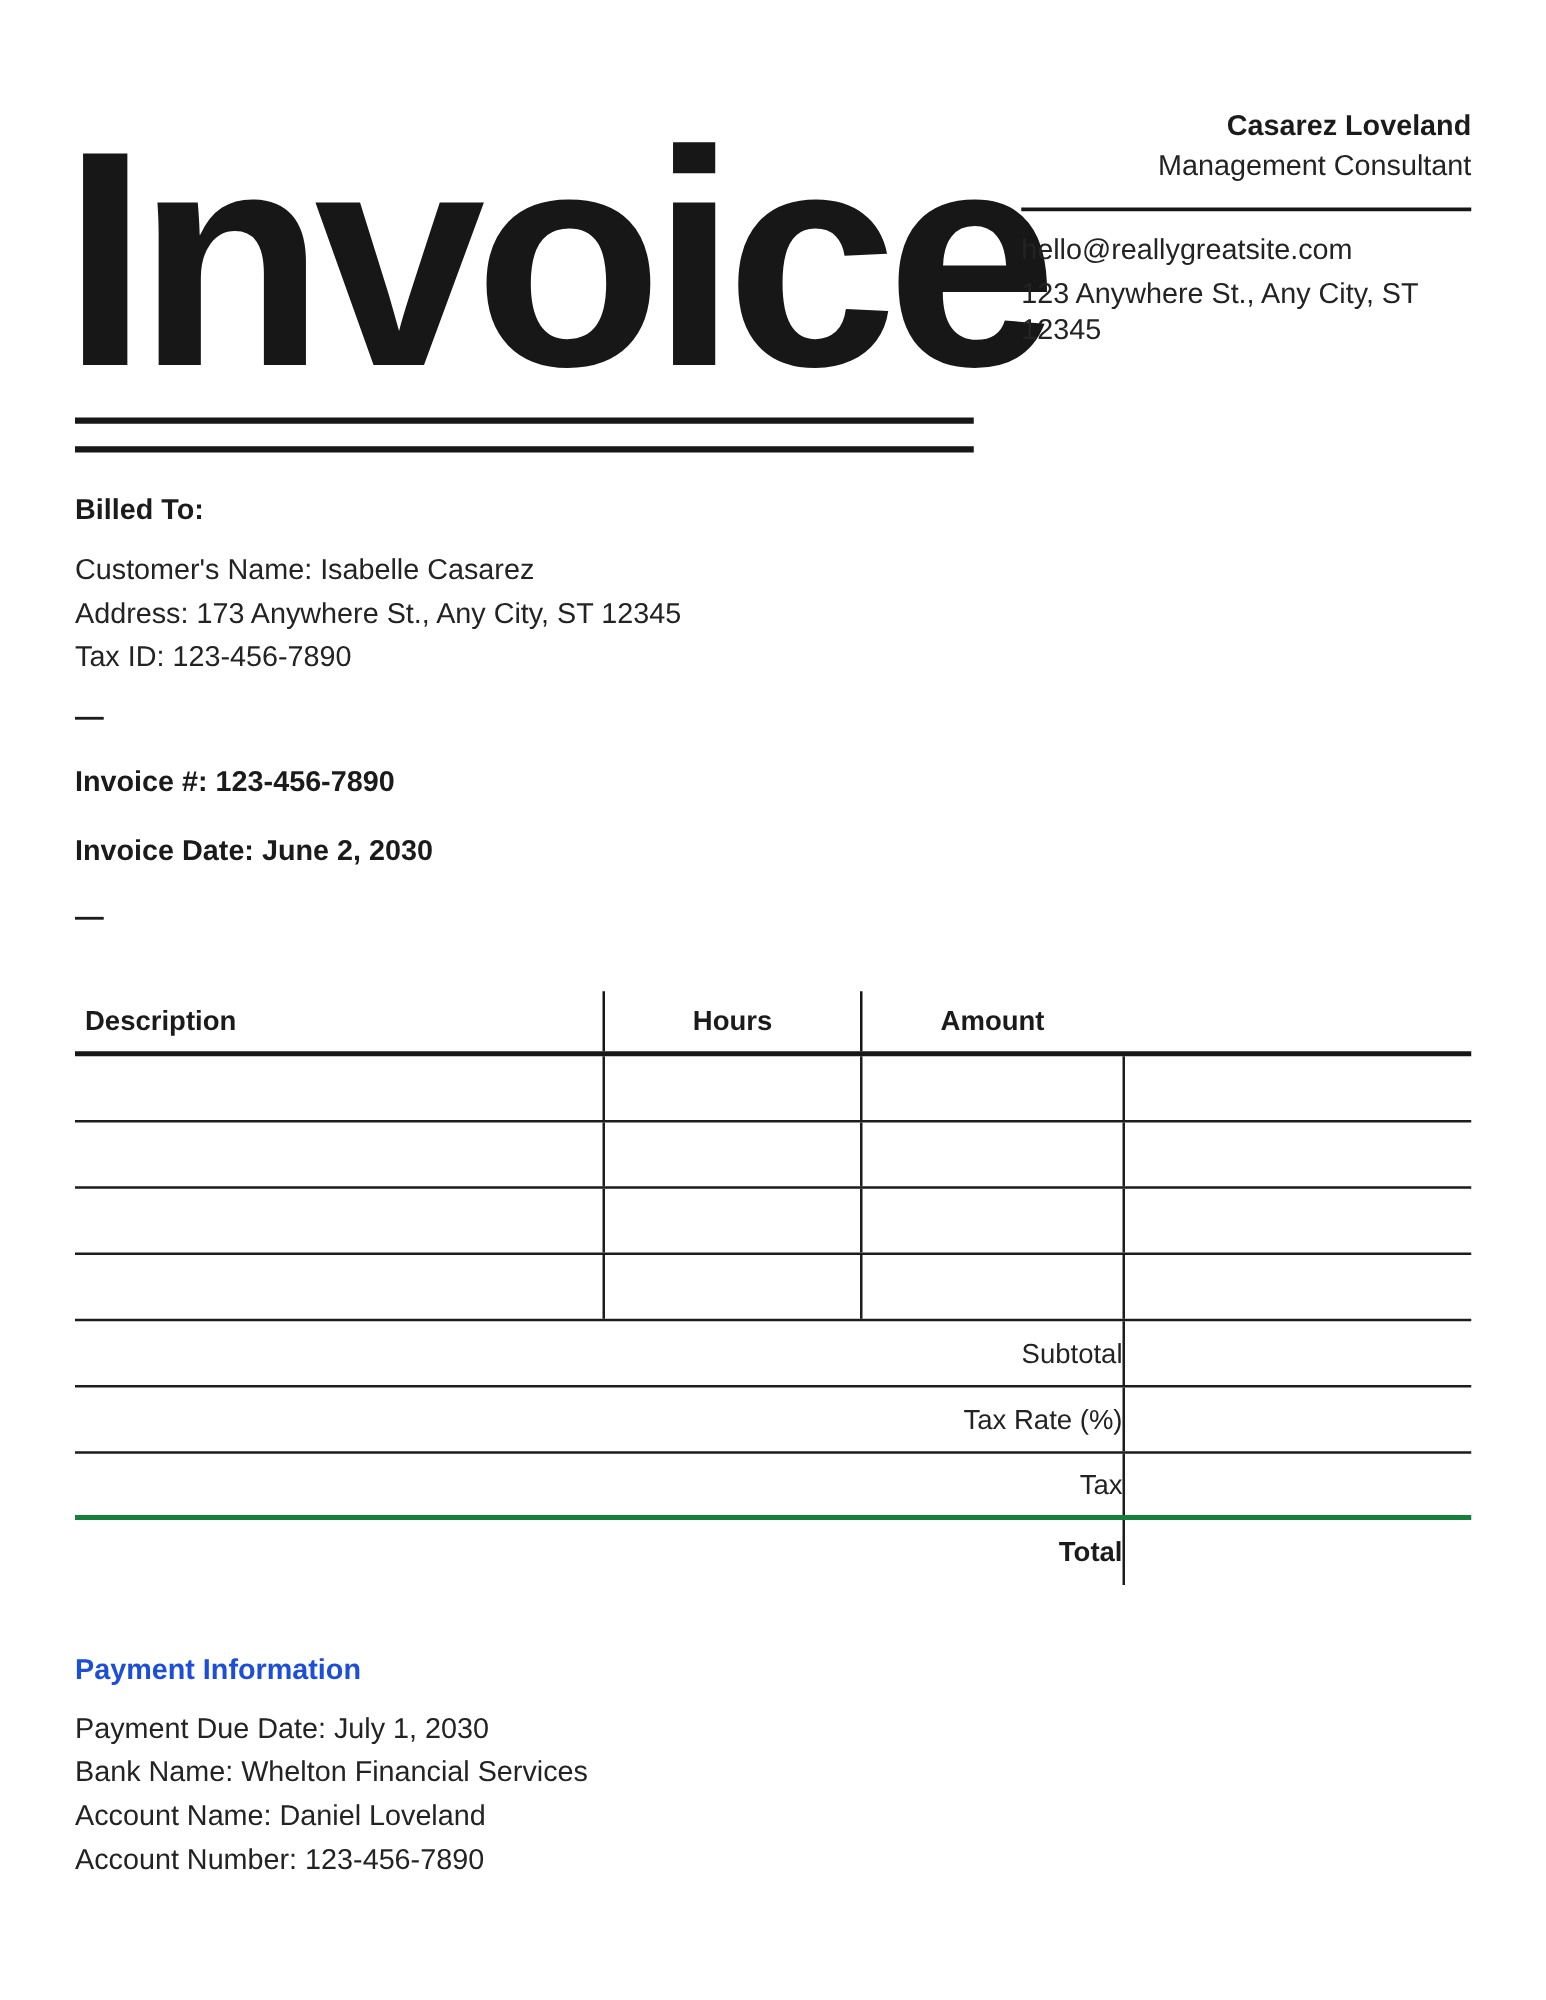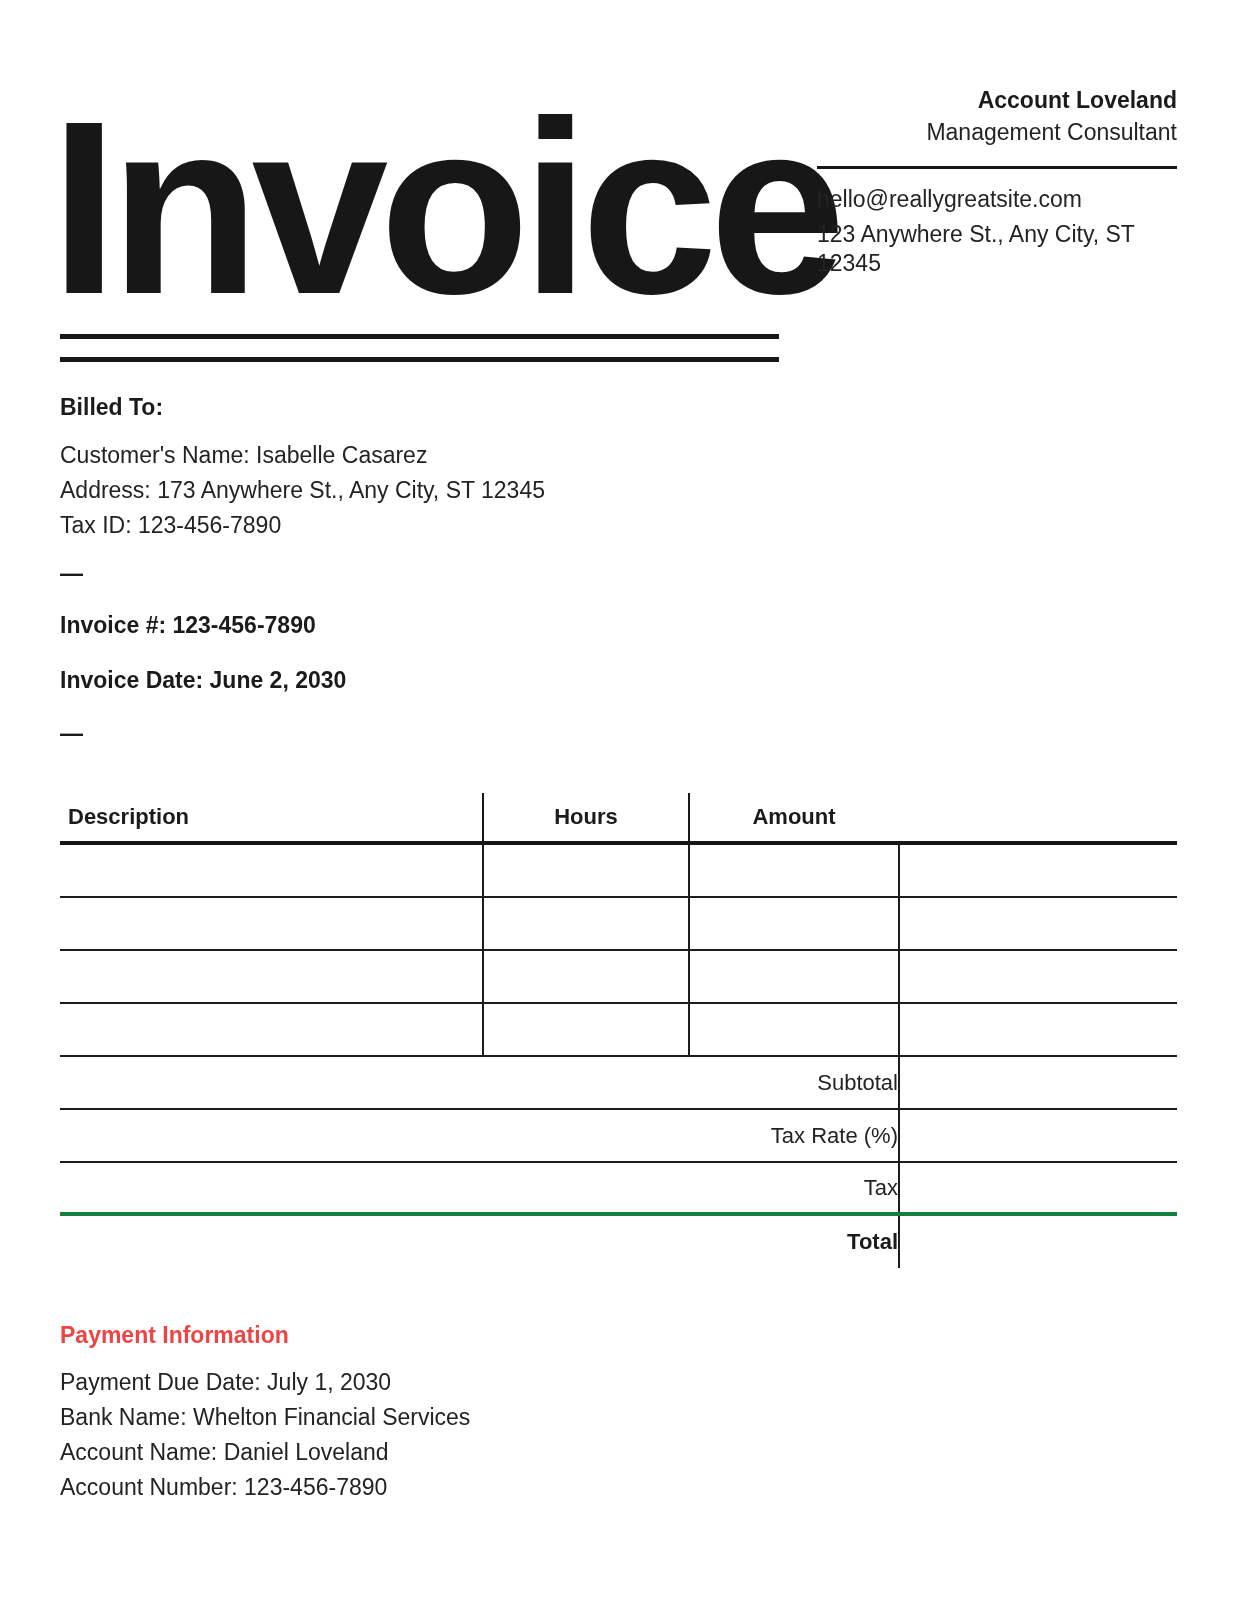--- a/index.html
+++ b/index.html
@@ -44,33 +44,33 @@
   .irow { height:53px; border-bottom:2px solid #1d1d1d; }
   .irow > div:nth-child(n+2) { border-left:2px solid #1d1d1d; }
   .srow { height:53px; border-bottom:2px solid #1d1d1d; }
   .srow > .s-label { display:flex; align-items:center; justify-content:flex-end; }
   .srow > .s-value { border-left:2px solid #1d1d1d; }
   .srow.tax-row { border-bottom:4px solid #15803d; }
   .srow.total-row { border-bottom:none; height:52px; }
   .srow.total-row > .s-label { font-weight:700; color:#1b1b1b; }
   
   .payment { position:absolute; left:60px; top:1318px; font-size:23px; line-height:35px; }
-  .payment .heading { font-weight:700; color:#ef4444; margin-bottom:12px; }
+  .payment .heading { font-weight:700; color:#1d4ed8; margin-bottom:12px; }
 </style>
 </head>
 <body>
 
 <div class="page">
 
   <div class="title">Invoice</div>
   <div class="rule rule-top"></div>
   <div class="rule rule-bottom"></div>
 
   <div class="consultant">
-    <div class="c-name">Account Loveland</div>
+    <div class="c-name">Casarez Loveland</div>
     <div class="c-role">Management Consultant</div>
     <div class="c-divider"></div>
     <div class="c-line">hello@reallygreatsite.com</div>
     <div class="c-line">123 Anywhere St., Any City, ST 12345</div>
   </div>
 
   <div class="billed">
     <div class="heading">Billed To:</div>
     <div>Customer's Name: Isabelle Casarez</div>
     <div>Address: 173 Anywhere St., Any City, ST 12345</div>

